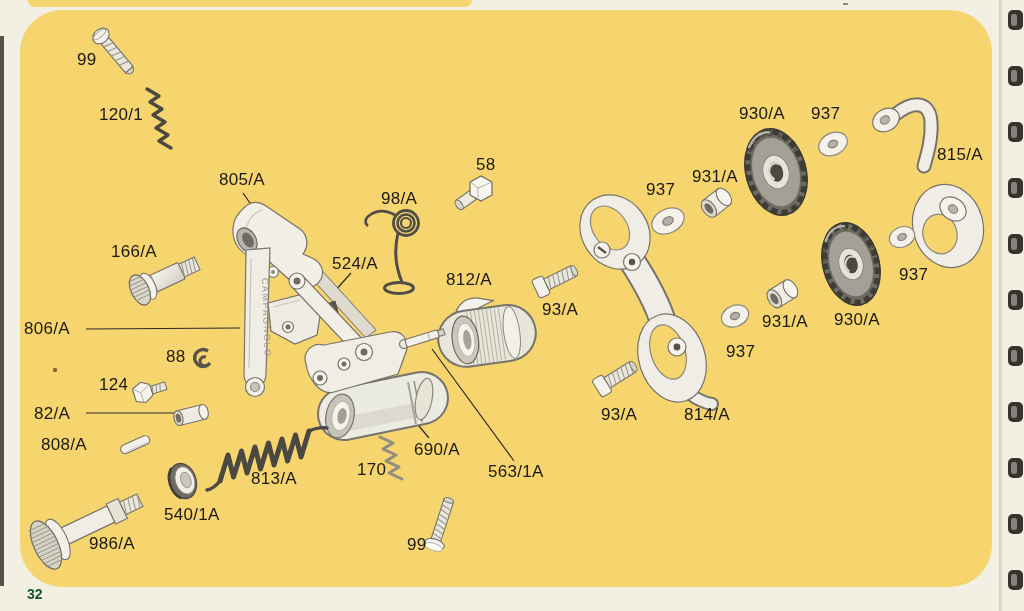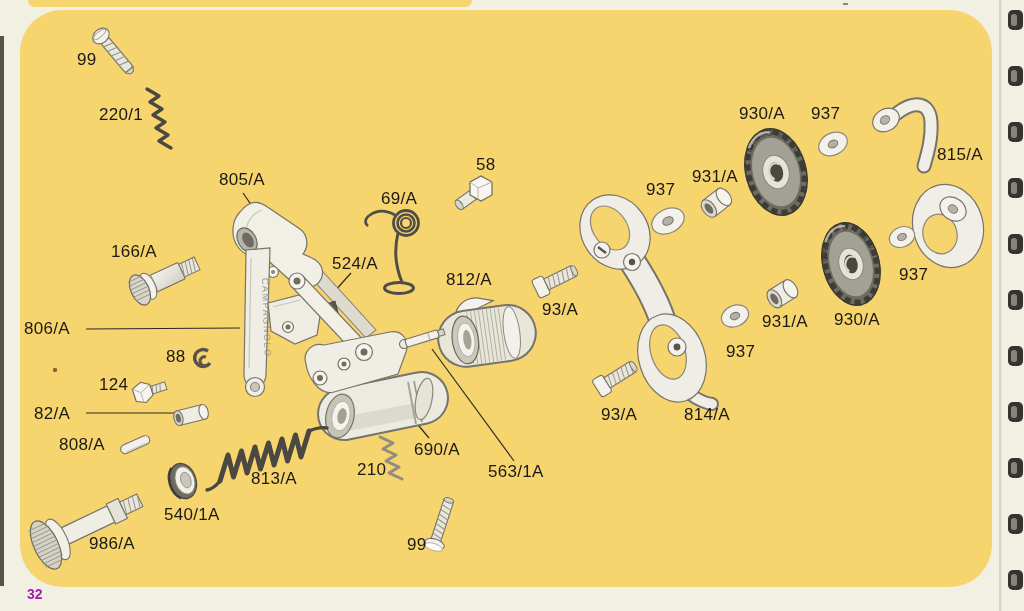--- a/index.html
+++ b/index.html
@@ -6,21 +6,21 @@
   .page{position:relative;width:1024px;height:611px;background:#f2efe3;overflow:hidden;
         font-family:"Liberation Sans", sans-serif;}
   .top-sliver{position:absolute;left:28px;top:0;width:444px;height:7px;background:#f6d46e;
         border-radius:0 0 10px 10px;}
   .panel{position:absolute;left:20px;top:10px;width:972px;height:577px;background:#f6d46e;
         border-radius:42px;}
   svg.art{position:absolute;left:0;top:0;width:1024px;height:611px;}
   svg text{font-family:"Liberation Sans", sans-serif;}
   .lbl{position:absolute;font-size:17px;line-height:1;color:#1b1a17;letter-spacing:.3px;
        white-space:nowrap;text-align:right;}
-  .pageno{position:absolute;left:27px;top:586px;font-size:14px;font-weight:bold;color:#a21caf;}
+  .pageno{position:absolute;left:27px;top:586px;font-size:14px;font-weight:bold;color:#14532d;}
 </style>
 </head>
 <body>
 
 <div class="page">
   <div class="top-sliver"></div>
   <div class="panel"></div>
 
   <svg class="art" viewBox="0 0 1024 611">
     <defs>
@@ -332,36 +332,36 @@
           <rect x="1011" y="462" width="6" height="12" rx="2.5" fill="#87837b"></rect>
         <rect x="1008" y="514" width="15" height="20" rx="5" fill="#35332e"></rect>
           <rect x="1011" y="518" width="6" height="12" rx="2.5" fill="#87837b"></rect>
         <rect x="1008" y="570" width="15" height="20" rx="5" fill="#35332e"></rect>
           <rect x="1011" y="574" width="6" height="12" rx="2.5" fill="#87837b"></rect>
       </g>
     </g>
   </svg>
 
   <span class="lbl" style="left:77px;top:51px">99</span>
-  <span class="lbl" style="left:99px;top:106px">220/1</span>
+  <span class="lbl" style="left:99px;top:106px">120/1</span>
   <span class="lbl" style="left:219px;top:171px">805/A</span>
   <span class="lbl" style="left:111px;top:243px">166/A</span>
   <span class="lbl" style="left:24px;top:320px">806/A</span>
   <span class="lbl" style="left:166px;top:348px">88</span>
   <span class="lbl" style="left:99px;top:376px">124</span>
   <span class="lbl" style="left:34px;top:405px">82/A</span>
-  <span class="lbl" style="left:59px;top:436px">808/A</span>
+  <span class="lbl" style="left:41px;top:436px">808/A</span>
   <span class="lbl" style="left:164px;top:506px">540/1A</span>
   <span class="lbl" style="left:89px;top:535px">986/A</span>
   <span class="lbl" style="left:251px;top:470px">813/A</span>
-  <span class="lbl" style="left:357px;top:461px">210</span>
+  <span class="lbl" style="left:357px;top:461px">170</span>
   <span class="lbl" style="left:414px;top:441px">690/A</span>
   <span class="lbl" style="left:407px;top:536px">99</span>
   <span class="lbl" style="left:488px;top:463px">563/1A</span>
-  <span class="lbl" style="left:381px;top:190px">69/A</span>
+  <span class="lbl" style="left:381px;top:190px">98/A</span>
   <span class="lbl" style="left:476px;top:156px">58</span>
   <span class="lbl" style="left:332px;top:255px">524/A</span>
   <span class="lbl" style="left:446px;top:271px">812/A</span>
   <span class="lbl" style="left:542px;top:301px">93/A</span>
   <span class="lbl" style="left:601px;top:406px">93/A</span>
   <span class="lbl" style="left:684px;top:406px">814/A</span>
   <span class="lbl" style="left:646px;top:181px">937</span>
   <span class="lbl" style="left:692px;top:168px">931/A</span>
   <span class="lbl" style="left:739px;top:105px">930/A</span>
   <span class="lbl" style="left:811px;top:105px">937</span>

